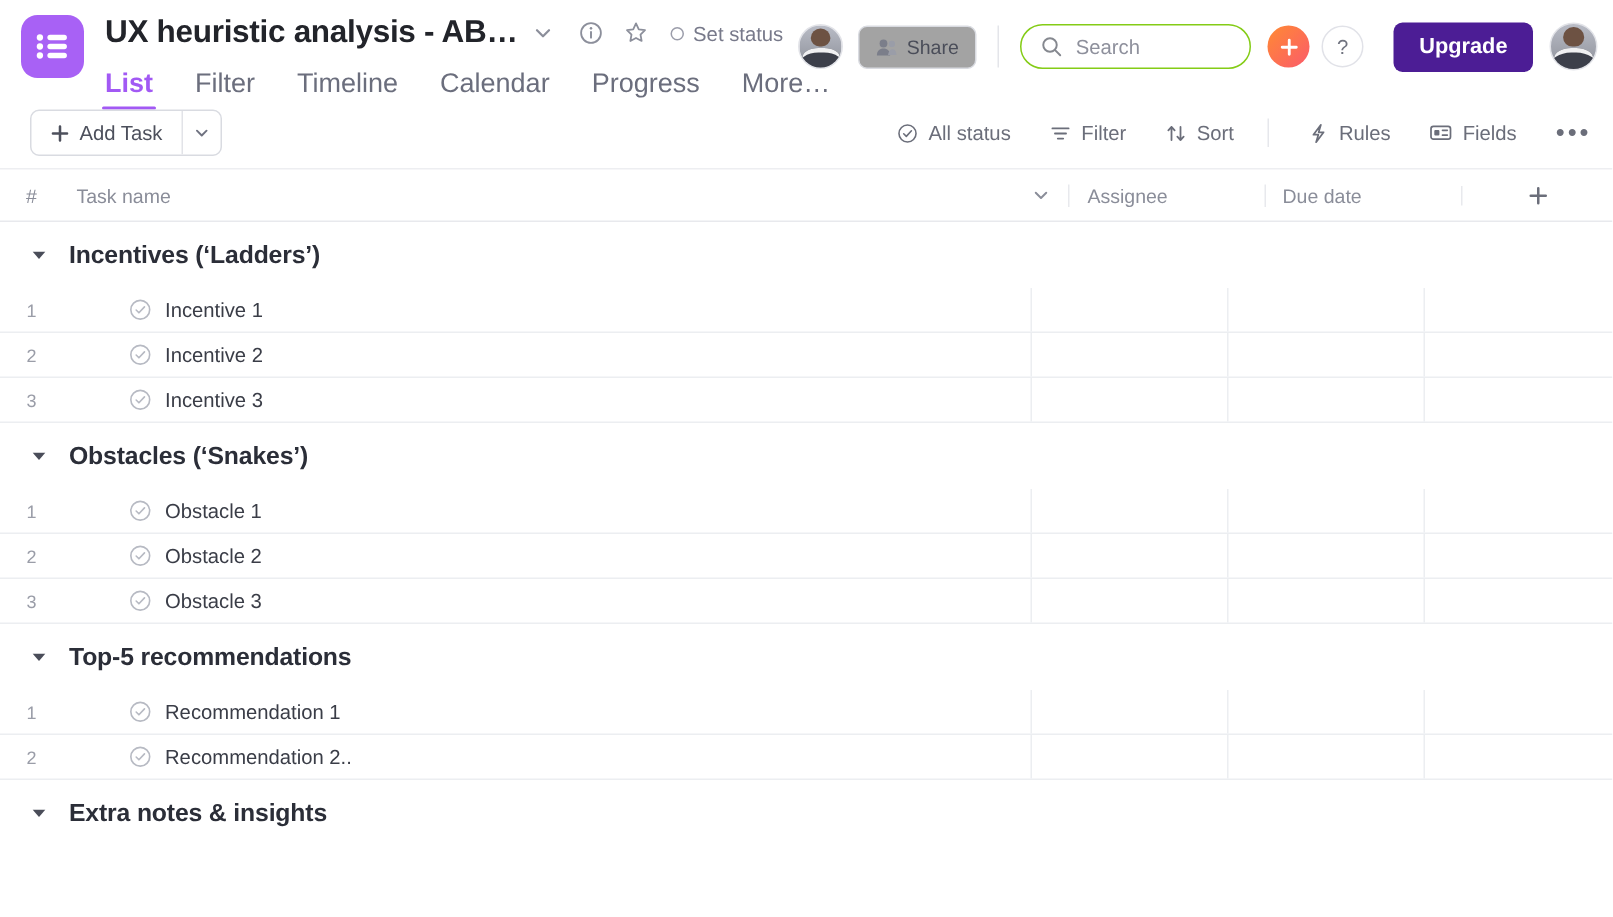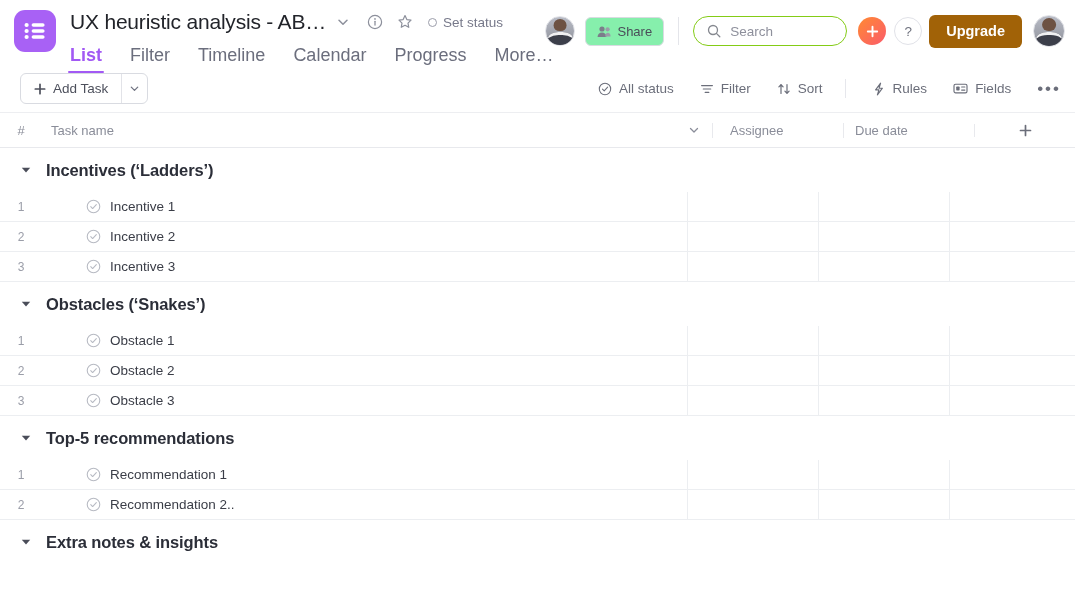--- a/index.html
+++ b/index.html
@@ -30,21 +30,21 @@
   }
   .logo-tile svg { display:block; }
 
   .title-block { margin-left: 14px; flex: 1 1 auto; min-width: 0; }
   .title-row {
     display: flex; align-items: center; gap: 0;
     height: 40px; padding-top: 4px;
   }
   .doc-title {
     font-size: 21px;
-    font-weight: 400;
+    font-weight: 700;
     letter-spacing: -0.2px;
     color: #22242a;
     white-space: nowrap;
   }
   .icon-btn {
     display: inline-flex; align-items: center; justify-content: center;
     color: #8c8f9b;
     flex: 0 0 auto;
   }
   .ic-chev   { width: 34px; height: 28px; }
@@ -117,21 +117,21 @@
   }
   .share-btn {
     display: inline-flex; align-items: center; gap: 6px;
     height: 29px;
     margin-left: 10px;
     padding: 0 11px;
     border: 1px solid #d9dbe1;
     border-radius: 6px;
     font-size: 13px;
     color: #4a4d59;
-    background: #86efac;
+    background: #a3a3a3;
   }
   .vdiv {
     width: 1px; height: 28px;
     background: #e4e5ea;
     margin: 0 14px;
   }
   .search {
     display: flex; align-items: center; gap: 9px;
     width: 154px; height: 30px;
     padding: 0 13px;
@@ -152,24 +152,24 @@
     width: 28px; height: 28px; border-radius: 50%;
     margin-left: 8px;
     border: 1px solid #e1e2e8;
     color: #70737f;
     font-size: 13.5px;
     display: flex; align-items: center; justify-content: center;
     flex: 0 0 auto;
   }
   .upgrade-btn {
     height: 33px;
-    margin-left: 7px;
+    margin-left: 20px;
     padding: 0 17px;
     border-radius: 6px;
-    background: #a16207;
+    background: #4c1d95;
     color: #fff;
     font-size: 14.5px;
     font-weight: 700;
     display: flex; align-items: center; justify-content: center;
   }
   .avatar.right { margin-left: 11px; width: 32px; height: 32px; }
 
   
   .toolbar {
     position: relative;
@@ -220,21 +220,21 @@
     height: 36px;
     border-top: 1px solid #edeef1;
     border-bottom: 1px solid #e8e9ed;
     font-size: 13px;
     color: #8a8d99;
   }
   .ch-num   { width: 42px; text-align: center; flex: 0 0 42px; }
   .ch-name  { flex: 1 1 auto; display:flex; align-items:center; padding-left: 9px; min-width:0; }
   .ch-name .lbl { flex: 1 1 auto; }
   .ch-name .cv  { padding-right: 12px; color:#8a8d99; display:flex; align-items:center; }
-  .ch-assignee { flex: 0 0 131px; padding-left: 17px; border-left: 1px solid #e8e9ed; }
+  .ch-assignee { flex: 0 0 131px; padding-left: 12px; border-left: 1px solid #e8e9ed; }
   .ch-due      { flex: 0 0 131px; padding-left: 11px; border-left: 1px solid #e8e9ed; }
   .ch-plus     { flex: 0 0 101px; border-left: 1px solid #e8e9ed; display:flex; align-items:center; justify-content:center; color:#6b6e7a; }
 
   .group-head {
     display: flex; align-items: center;
     height: 44px;
     padding-left: 20px;
   }
   .gcaret { color: #4a4d59; width: 26px; display:flex; align-items:center; }
   .gtitle {

